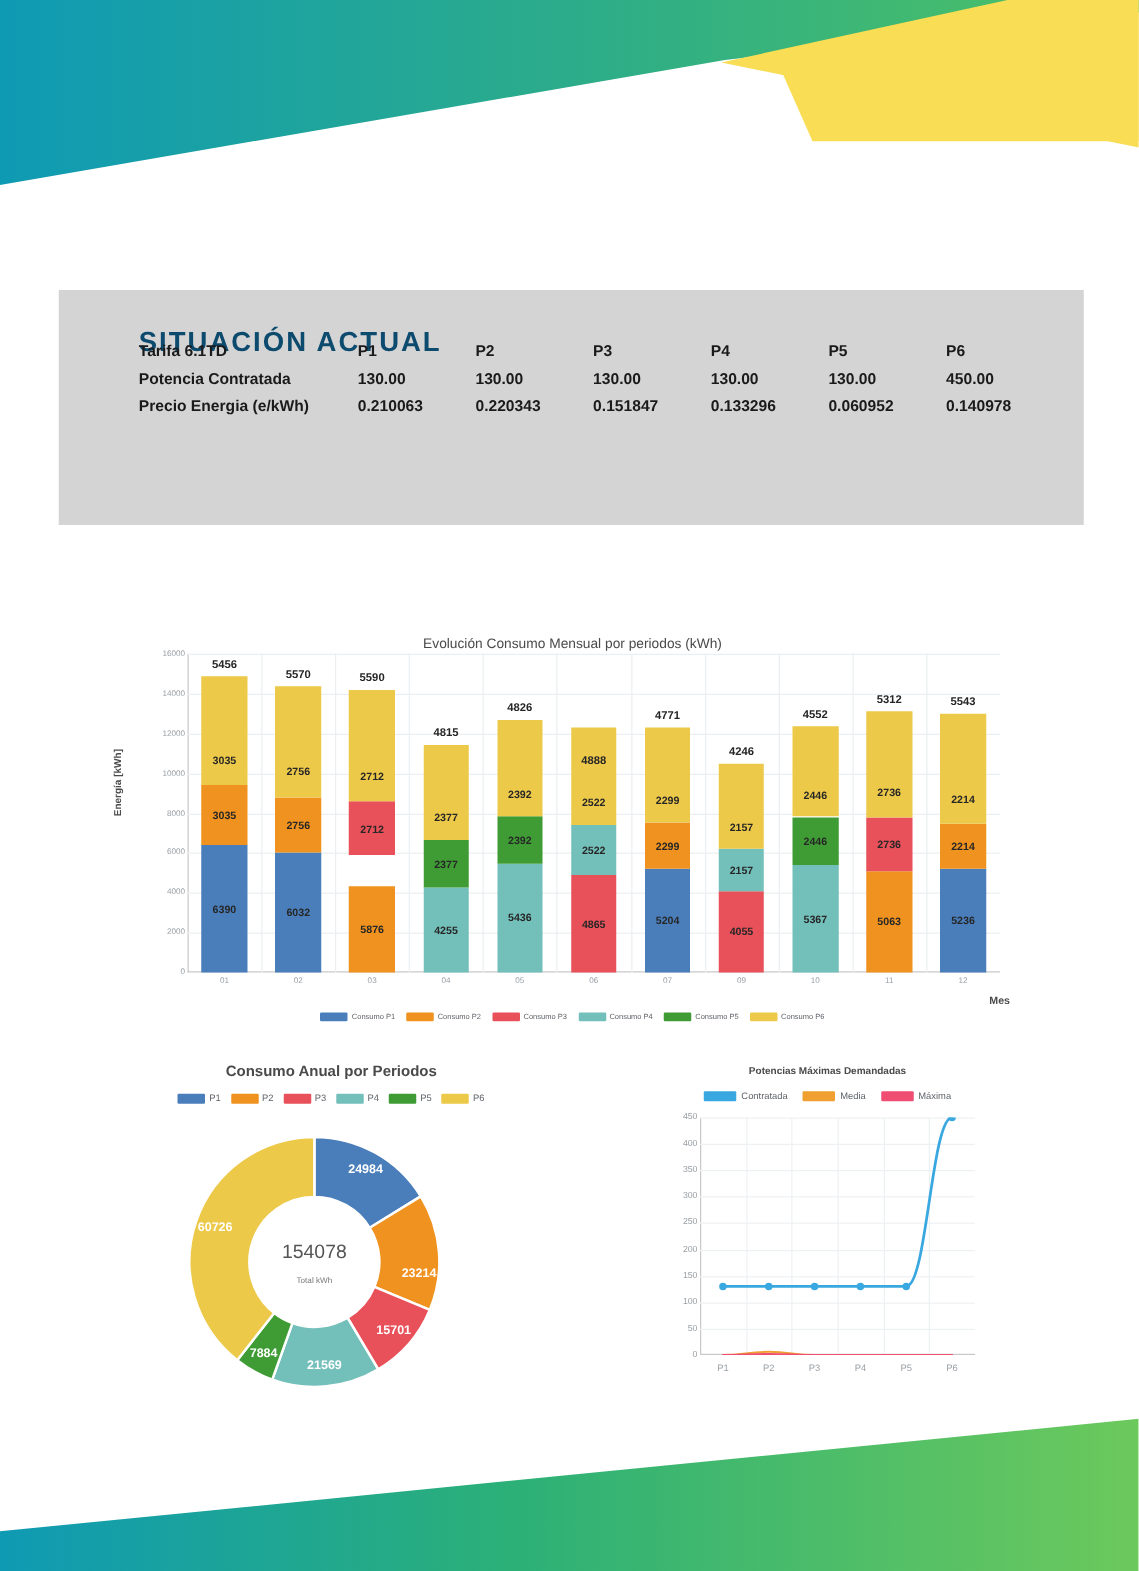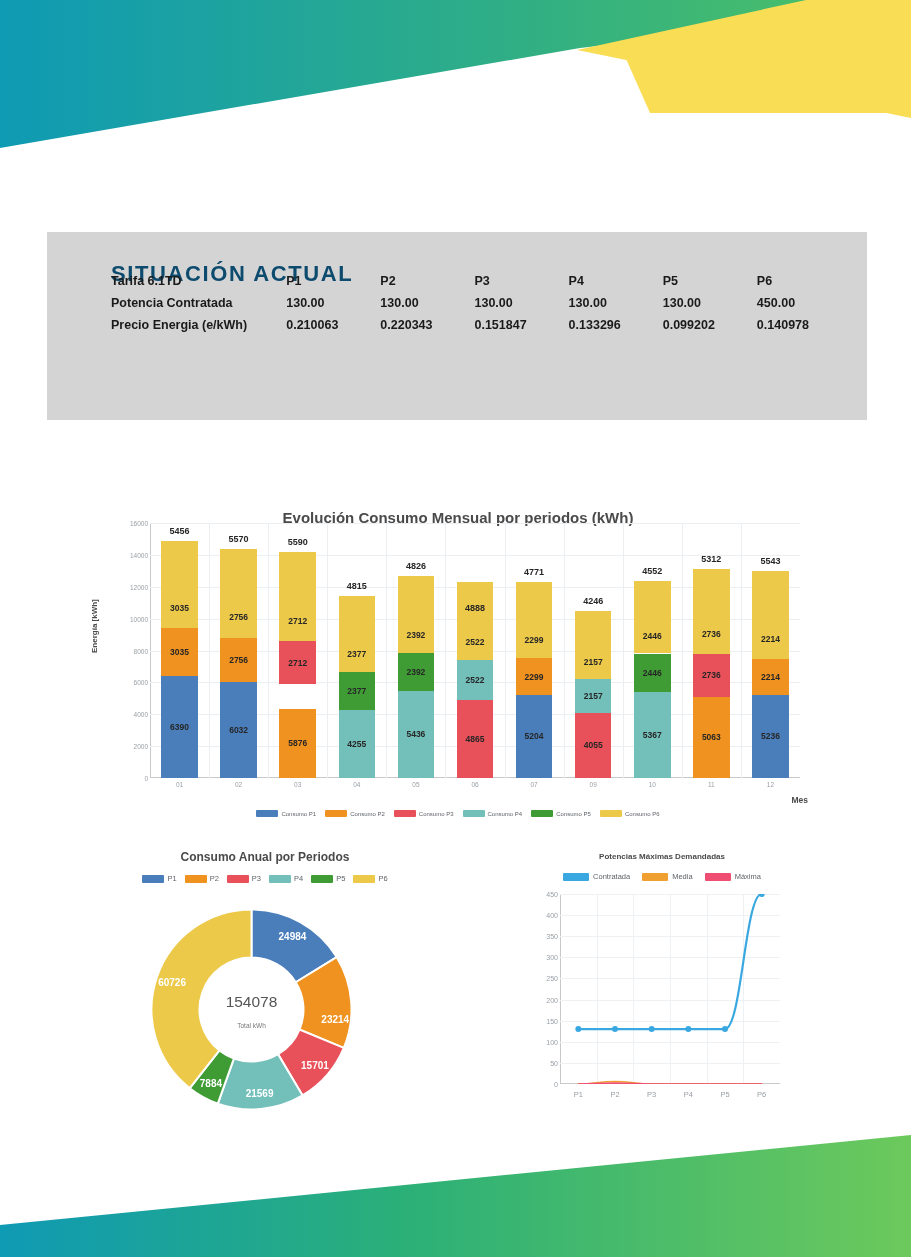--- a/index.html
+++ b/index.html
@@ -35,21 +35,21 @@
   #situacion-table td.rowlabel{width:175px;}
   #situacion-table td.val{width:94px;}
 
   
   .chart-card{position:absolute;background:#fff;}
 
   
   #bar-chart-card{left:108px;top:505px;width:700px;height:325px;}
   #bar-chart-title{
     position:absolute;left:0;top:4px;width:700px;text-align:center;
-    font-size:15px;font-weight:bold;color:#4a4a4a;
+    font-size:11px;font-weight:normal;color:#4a4a4a;
   }
   #bar-ylabel{
     position:absolute;left:-18px;top:148px;
     transform:rotate(-90deg);transform-origin:left top;
     font-size:8px;font-weight:bold;color:#4a4a4a;white-space:nowrap;
   }
   #bar-xlabel{
     position:absolute;left:0;top:290px;width:700px;text-align:right;
     font-size:8.5px;font-weight:bold;color:#4a4a4a;
   }
@@ -192,21 +192,21 @@
         <td class="val">130.00</td>
         <td class="val">130.00</td>
         <td class="val">450.00</td>
       </tr>
       <tr>
         <td class="rowlabel">Precio Energia (e/kWh)</td>
         <td class="val">0.210063</td>
         <td class="val">0.220343</td>
         <td class="val">0.151847</td>
         <td class="val">0.133296</td>
-        <td class="val">0.099202</td>
+        <td class="val">0.060952</td>
         <td class="val">0.140978</td>
       </tr>
     </tbody>
   </table>
 </section>
 
 <section class="chart-card" id="bar-chart-card">
   <div id="bar-chart-title">Evolución Consumo Mensual por periodos (kWh)</div>
   <div id="bar-ylabel">Energía [kWh]</div>
   <div id="bar-plot">

